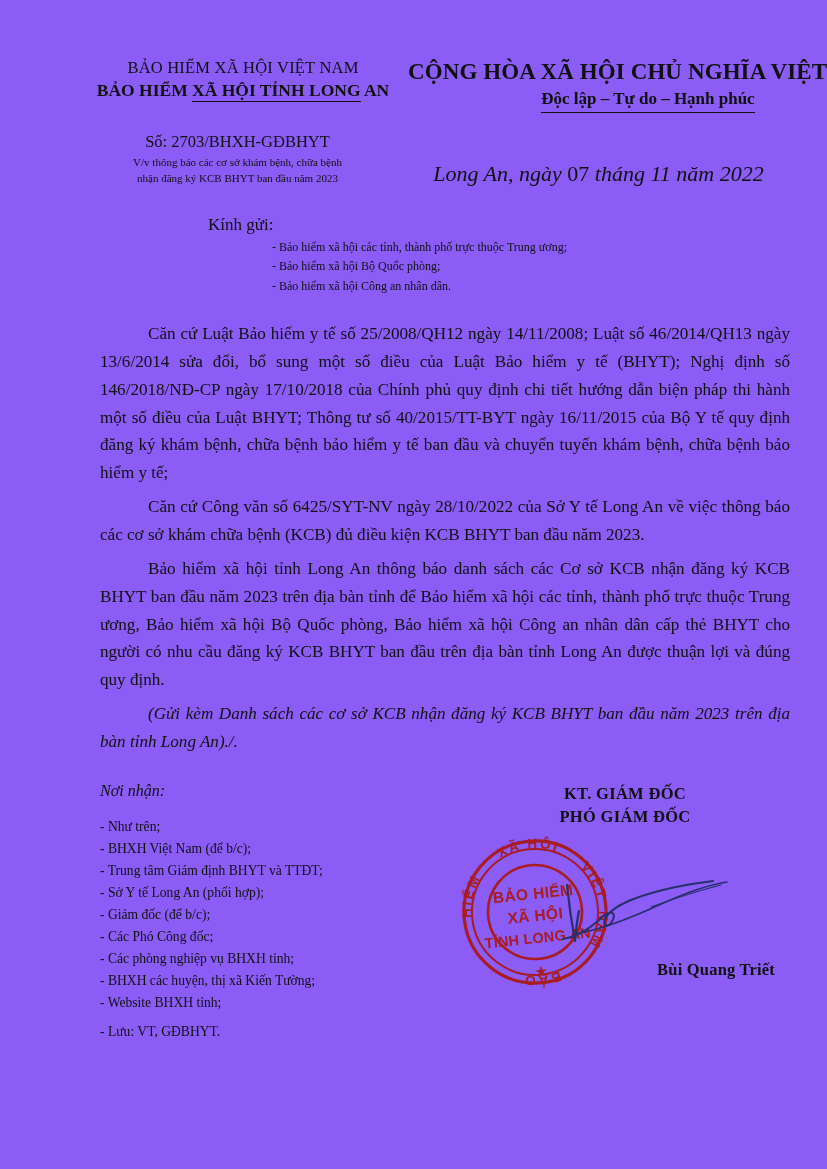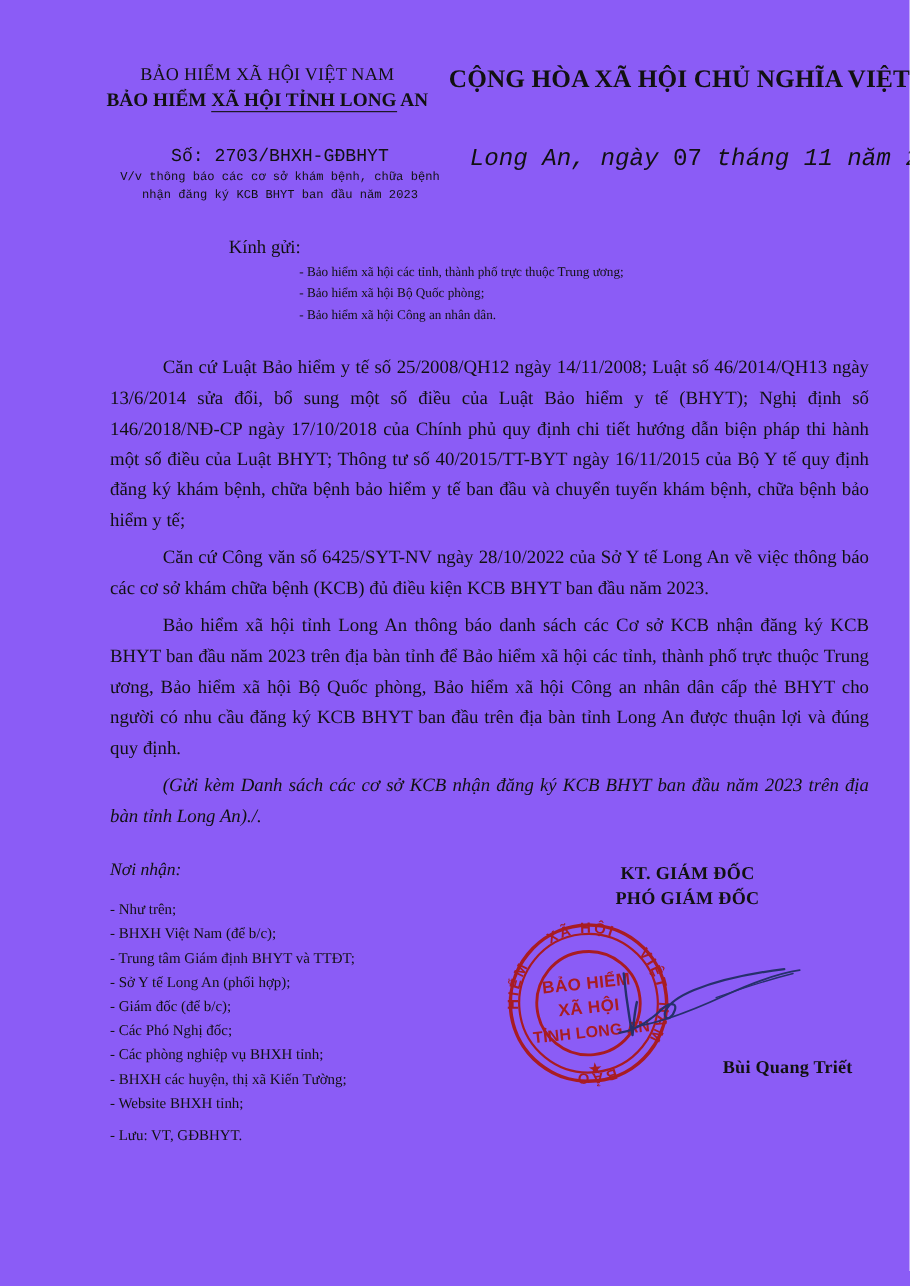--- a/index.html
+++ b/index.html
@@ -75,25 +75,24 @@
     display: inline-block;
     border-bottom: 1.4px solid #111;
     padding-bottom: 1px;
     margin-top: 1px;
   }
 
   
   .subject-row {
     position: absolute;
     top: 130px;
-    left: 82px;
+    left: 65px;
     right: 40px;
     display: flex;
-    align-items: flex-start;
-    font-family: Liberation Mono, monospace;
+    align-items: flex-end;
   }
   .subject-left {
     width: 345px;
     flex: none;
     text-align: center;
   }
   .doc-number {
     font-size: 16.5px;
     line-height: 1.45;
     white-space: nowrap;
@@ -227,20 +226,21 @@
 
 <div class="page">
 
   <div class="header">
     <div class="header-left">
       <div class="org-line1">BẢO HIỂM XÃ HỘI VIỆT NAM</div>
       <div class="org-line2"><span>BẢO HIỂM </span><span class="ul-part">XÃ HỘI TỈNH LONG</span><span> AN</span></div>
     </div>
     <div class="header-right">
       <div class="nation-line1">CỘNG HÒA XÃ HỘI CHỦ NGHĨA VIỆT NAM</div>
+      <div class="nation-line2">Độc lập – Tự do – Hạnh phúc</div>
     </div>
   </div>
 
   <div class="subject-row">
     <div class="subject-left">
       <div class="doc-number">Số: 2703/BHXH-GĐBHYT</div>
       <div class="doc-subject">
         <div>V/v thông báo các cơ sở khám bệnh, chữa bệnh</div>
         <div>nhận đăng ký KCB BHYT ban đầu năm 2023</div>
       </div>
@@ -265,21 +265,21 @@
   <div class="footer">
 
     <div class="recipients-block">
       <div class="noi-nhan-title">Nơi nhận:</div>
       <div class="noi-nhan-list">
         <div>- Như trên;</div>
         <div>- BHXH Việt Nam (để b/c);</div>
         <div>- Trung tâm Giám định BHYT và TTĐT;</div>
         <div>- Sở Y tế Long An (phối hợp);</div>
         <div>- Giám đốc (để b/c);</div>
-        <div>- Các Phó Nghị đốc;</div>
+        <div>- Các Phó Công đốc;</div>
         <div>- Các phòng nghiệp vụ BHXH tỉnh;</div>
         <div>- BHXH các huyện, thị xã Kiến Tường;</div>
         <div>- Website BHXH tỉnh;</div>
         <div class="gap">- Lưu: VT, GĐBHYT.</div>
       </div>
     </div>
 
     <div class="sign-block">
       <div class="sign-title">KT. GIÁM ĐỐC</div>
       <div class="sign-title">PHÓ GIÁM ĐỐC</div>

